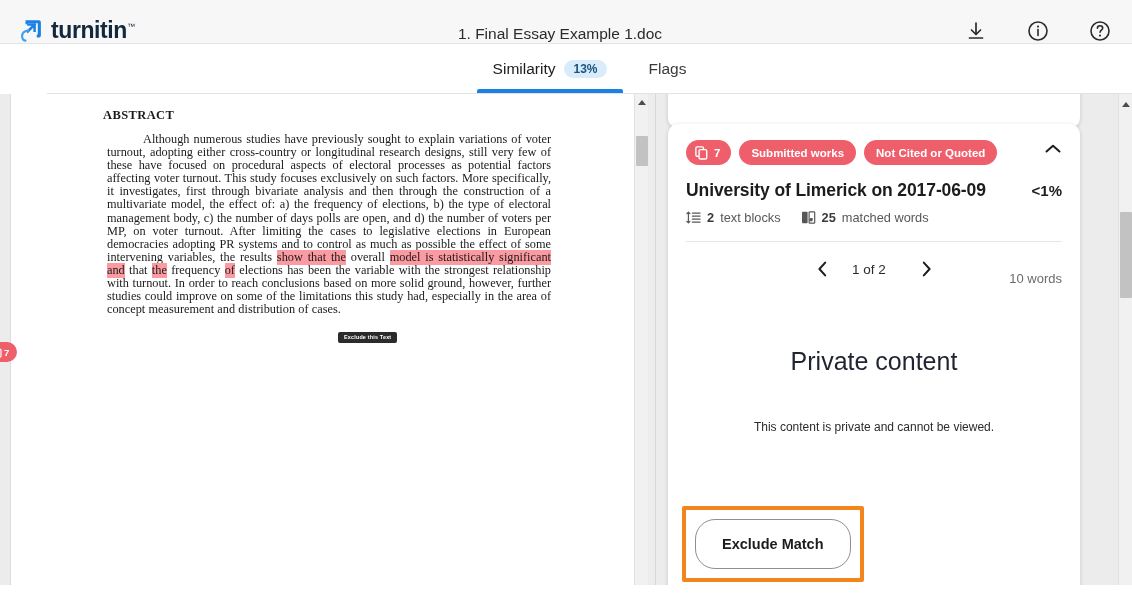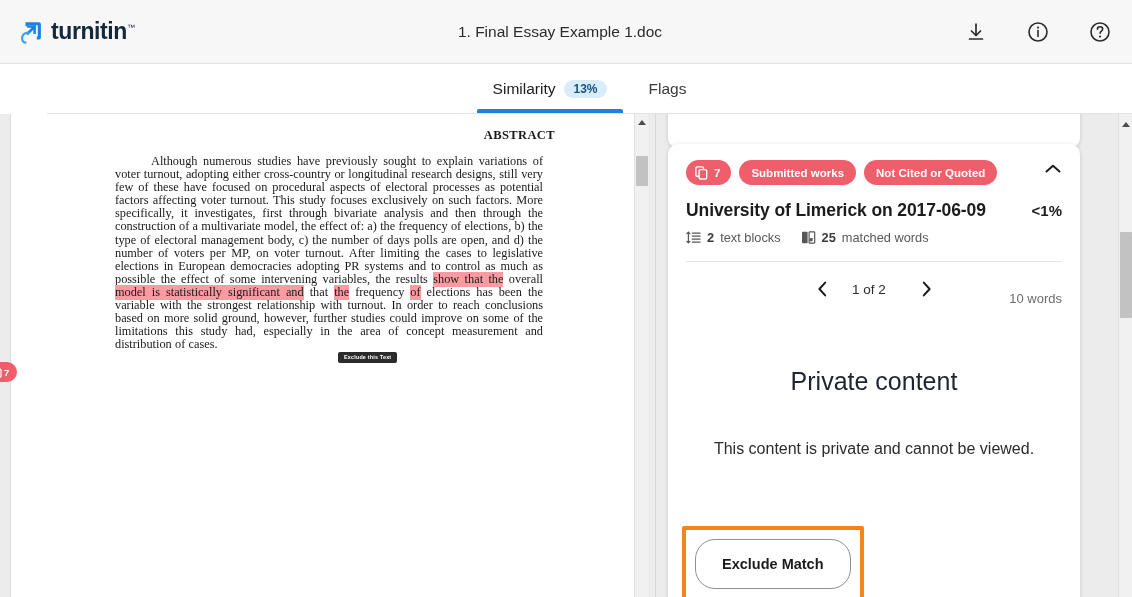--- a/index.html
+++ b/index.html
@@ -8,25 +8,25 @@
     width: 1132px; height: 597px;
     overflow: hidden;
     background: #ffffff;
     font-family: "Liberation Sans", sans-serif;
     -webkit-font-smoothing: antialiased;
   }
 
   
   .header {
     position: relative;
-    height: 64px;
+    height: 44px;
     background: #f7f7f8;
     border-bottom: 1px solid #e3e3e5;
     display: flex;
-    align-items: center;
+    align-items: flex-end;
   }
   .logo-wrap {
     display: flex; align-items: center;
     margin-left: 18px;
     gap: 7px;
   }
   .logo-mark { width: 26px; height: 26px; display:block; }
   .logo-text {
     font-size: 23px;
     font-weight: 700;
@@ -132,27 +132,26 @@
   .page-inner {
     padding: 14px 82px 0 92px;
     font-family: "Liberation Serif", serif;
     color: #1a1a1a;
   }
   .abstract-head {
     font-size: 12.5px;
     font-weight: 700;
     letter-spacing: 0.4px;
     margin: 0 0 10px 0;
-    text-align: right;
   }
   .abstract-body {
     font-size: 12.3px;
     line-height: 13.1px;
     text-align: justify;
-    margin: 12px;
+    margin: 4px;
     text-indent: 36px;
     word-spacing: 0.2px;
   }
   .hl {
     background: #f99;
     background: #fb9aa0;
     padding: 0 0 1px 0;
     box-decoration-break: clone;
     -webkit-box-decoration-break: clone;
   }
@@ -336,21 +335,21 @@
     margin-top: 68px;
   }
   .private-title {
     font-family: Liberation Sans, sans-serif;
     font-size: 25px;
     color: #1f2430;
     font-weight: 400;
   }
   .private-sub {
     margin-top: 44px;
-    font-size: 16px;
+    font-size: 12px;
     color: #2b2b2b;
   }
 
   .exclude-wrap {
     position: absolute;
     left: 14px;
     bottom: 14px;
     border: 4px solid #f2861c;
     padding: 9px;
     border-radius: 2px;

